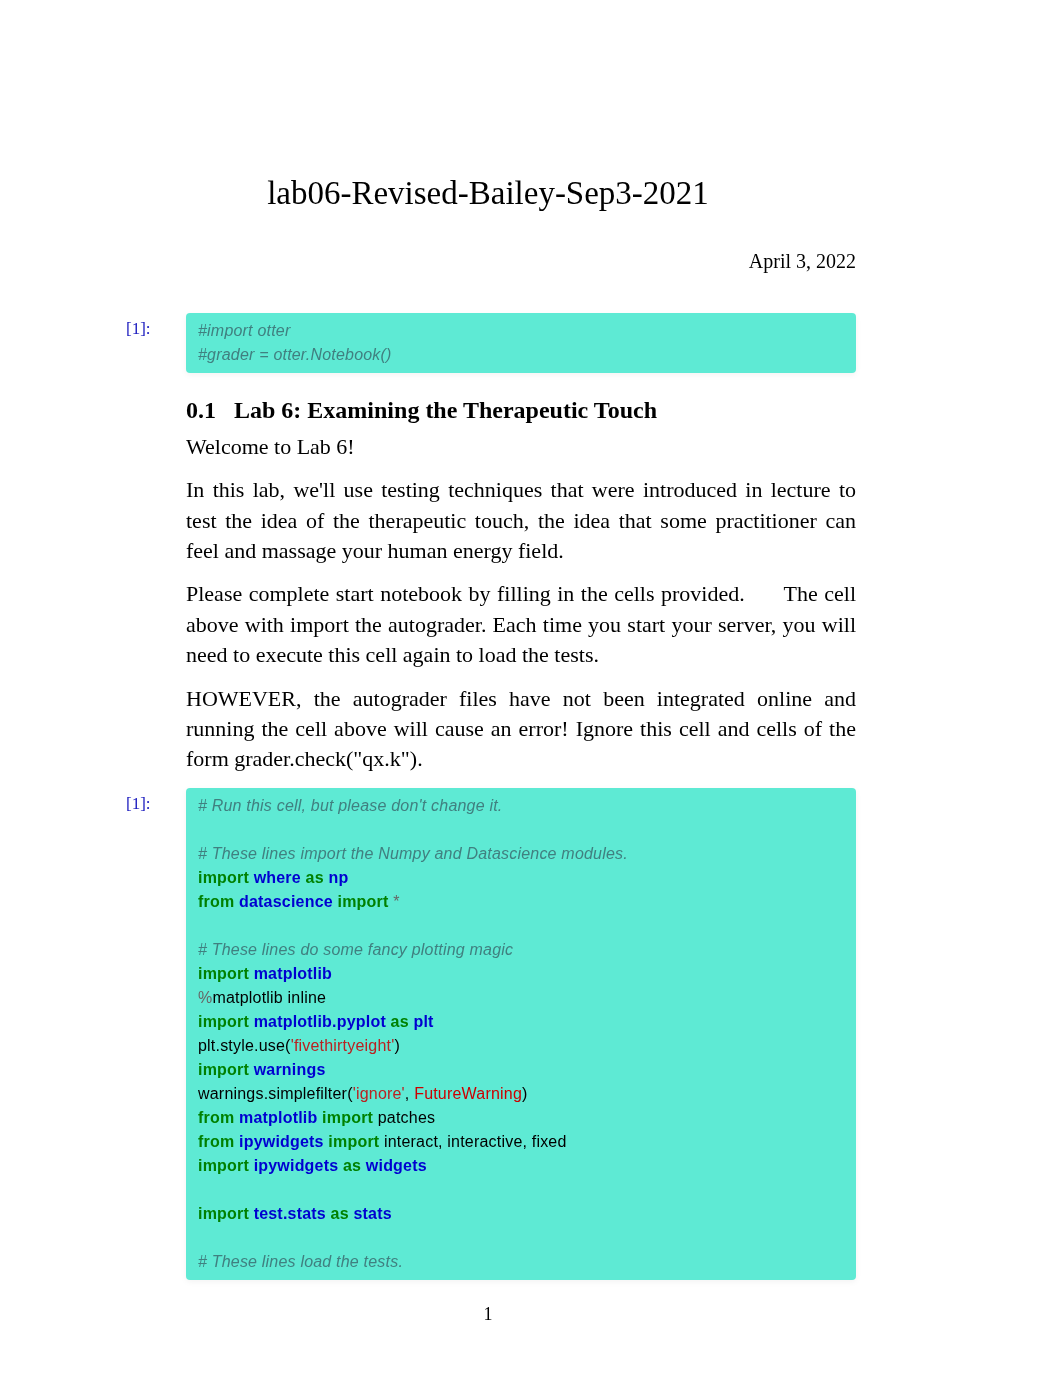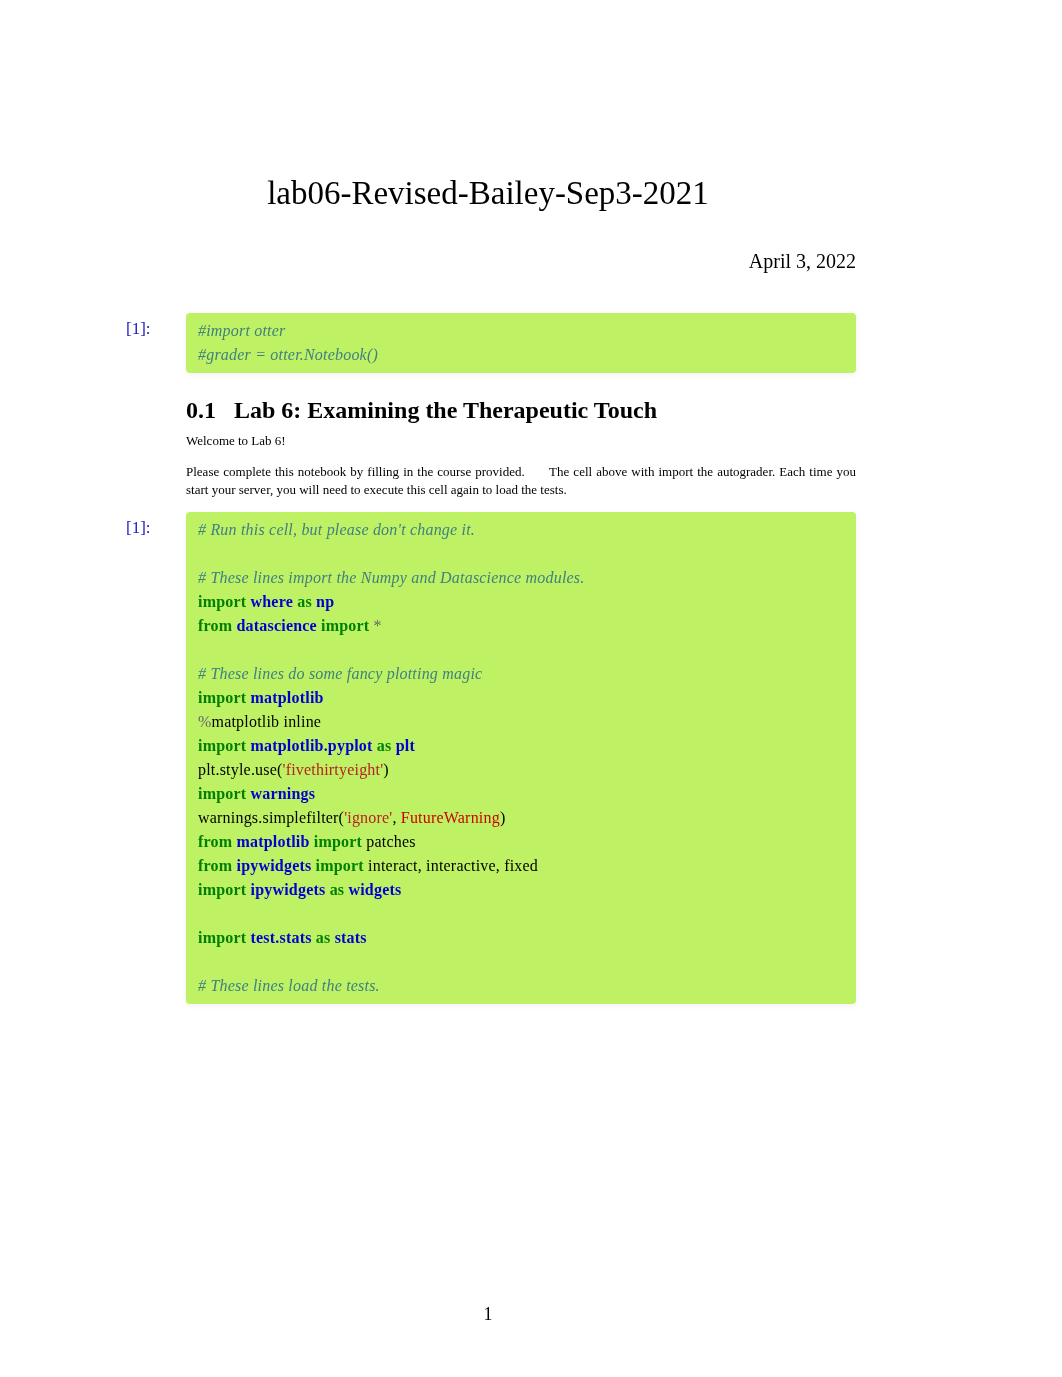--- a/index.html
+++ b/index.html
@@ -36,41 +36,41 @@
     width: 66px;
     flex-shrink: 0;
     font-size: 17px;
     color: #2020c0;
     padding-top: 6px;
     text-align: left;
     padding-left: 6px;
   }
   .codeblock {
     flex: 1;
-    background: #bef264;
+    background: #5eead4;
     border-radius: 4px;
     padding: 6px 12px 6px 12px;
-    font-family: Liberation Serif, serif;
+    font-family: Liberation Sans, sans-serif;
     font-size: 16px;
     line-height: 1.5;
     box-shadow: 0 2px 6px rgba(0,0,0,0.05);
     white-space: pre;
     overflow: visible;
     letter-spacing: 0.2px;
   }
   .prose {
     margin-left: 66px;
   }
   .h3 {
     font-size: 24px;
     font-weight: bold;
     margin: 18px 0 8px 0;
   }
   .para {
-    font-size: 13px;
+    font-size: 22px;
     line-height: 1.38;
     margin: 0 0 13px 0;
     text-align: justify;
   }
   .pagenum {
     position: absolute;
     bottom: 52px;
     left: 0; right: 0;
     text-align: center;
     font-size: 18px;
@@ -95,23 +95,25 @@
     <div class="prompt">[1]:</div>
     <div class="codeblock"><span class="c-comment">#import otter</span>
 <span class="c-comment">#grader = otter.Notebook()</span></div>
   </div>
 
   <div class="prose">
     <div class="h3">
       <span>0.1</span>&nbsp;&nbsp;&nbsp;<span>Lab 6: Examining the Therapeutic Touch</span>
     </div>
     <p class="para">Welcome to Lab 6!</p>
+    <p class="para">In this lab, we'll use testing techniques that were introduced in lecture to test the idea of the therapeutic touch, the idea that some practitioner can feel and massage your human energy field.</p>
     <p class="para">
-      <span>Please complete this notebook by filling in the course provided.</span>&nbsp;&nbsp;&nbsp;&nbsp;&nbsp;&nbsp;<span>The cell above with import the autograder. Each time you start your server, you will need to execute this cell again to load the tests.</span>
+      <span>Please complete start notebook by filling in the cells provided.</span>&nbsp;&nbsp;&nbsp;&nbsp;&nbsp;&nbsp;<span>The cell above with import the autograder. Each time you start your server, you will need to execute this cell again to load the tests.</span>
     </p>
+    <p class="para">HOWEVER, the autograder files have not been integrated online and running the cell above will cause an error! Ignore this cell and cells of the form grader.check("qx.k").</p>
   </div>
 
   <div class="cell">
     <div class="prompt">[1]:</div>
     <div class="codeblock"><span class="c-comment"># Run this cell, but please don't change it.</span>
 
 <span class="c-comment"># These lines import the Numpy and Datascience modules.</span>
 <span class="c-kw">import</span> <span class="c-mod">where</span> <span class="c-kw">as</span> <span class="c-mod">np</span>
 <span class="c-kw">from</span> <span class="c-mod">datascience</span> <span class="c-kw">import</span> <span class="c-op">*</span>
 

